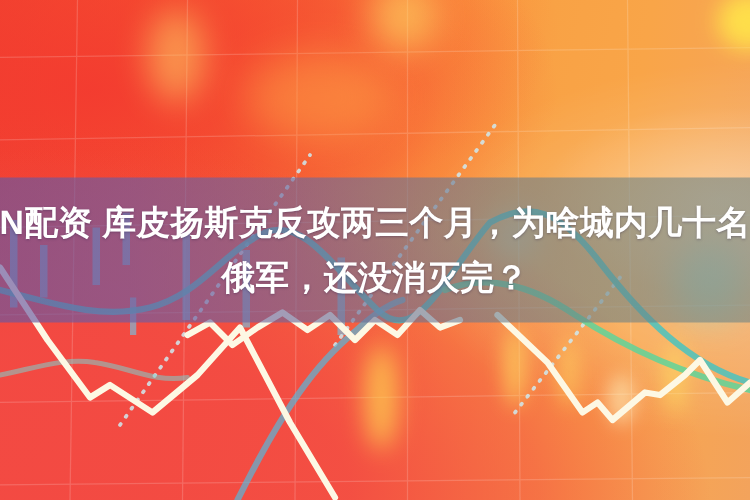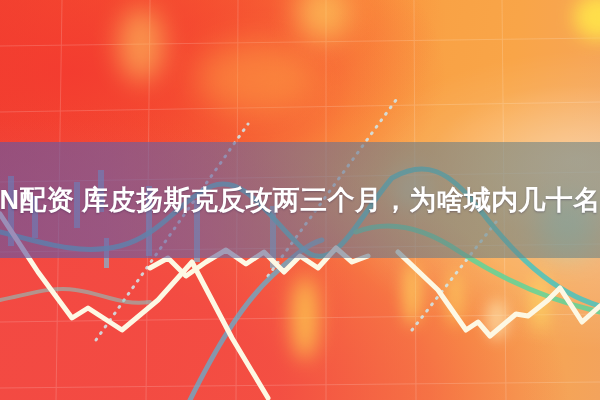--- a/index.html
+++ b/index.html
@@ -150,15 +150,16 @@
       <path d="M 150 268 L 168 258 L 186 276 L 206 262 L 226 250 L 246 264
                L 264 252 L 284 272 L 300 256 L 318 268 L 336 248 L 352 262 L 368 256"></path>
       <path d="M 398 252 L 438 290 L 466 330 L 478 322 L 490 336 L 516 314
                L 528 316 L 548 300 L 560 288 L 582 322 L 600 306"></path>
     </g>
   </svg>
 
   <div id="band"></div>
   <div id="bandtext">
     <span class="ln">N配资 库皮扬斯克反攻两三个月，为啥城内几十名</span>
+    <span class="ln">俄军，还没消灭完？</span>
   </div>
 
 </div>
 
 </body></html>

